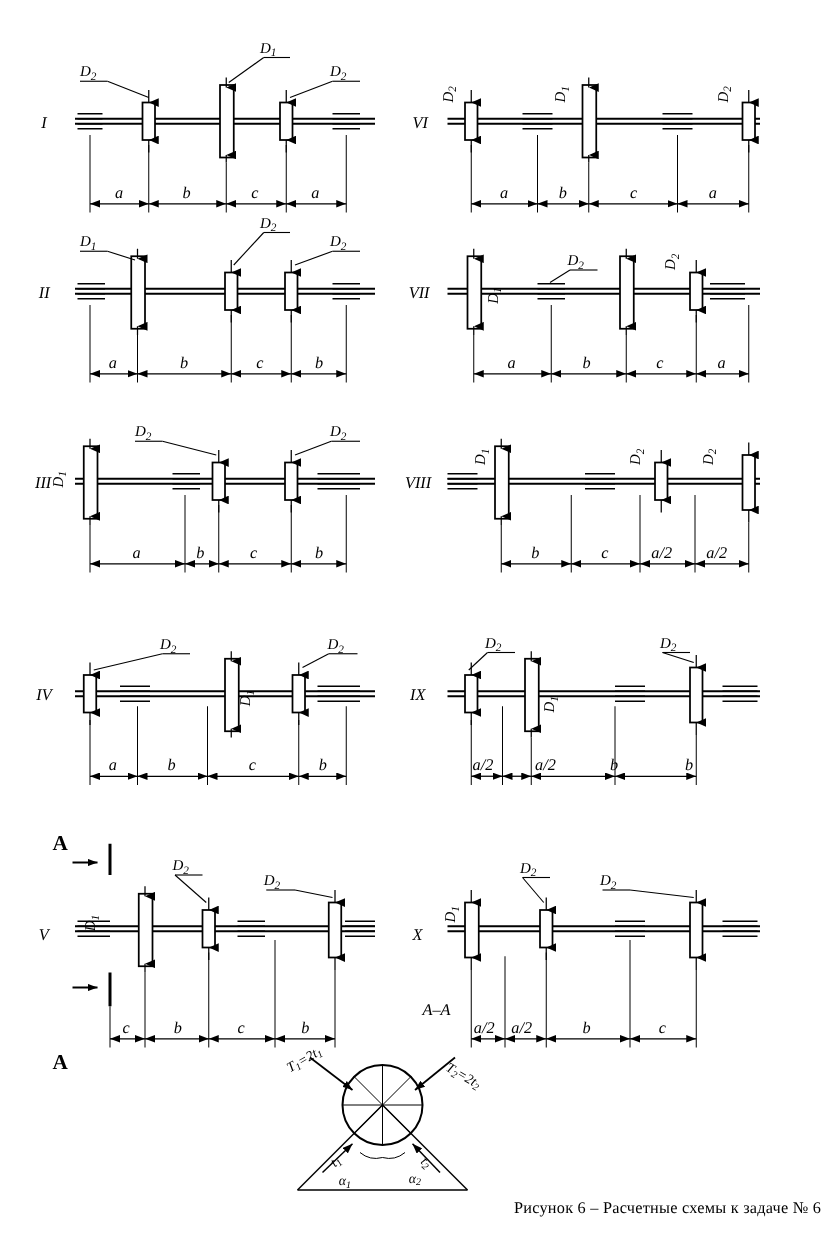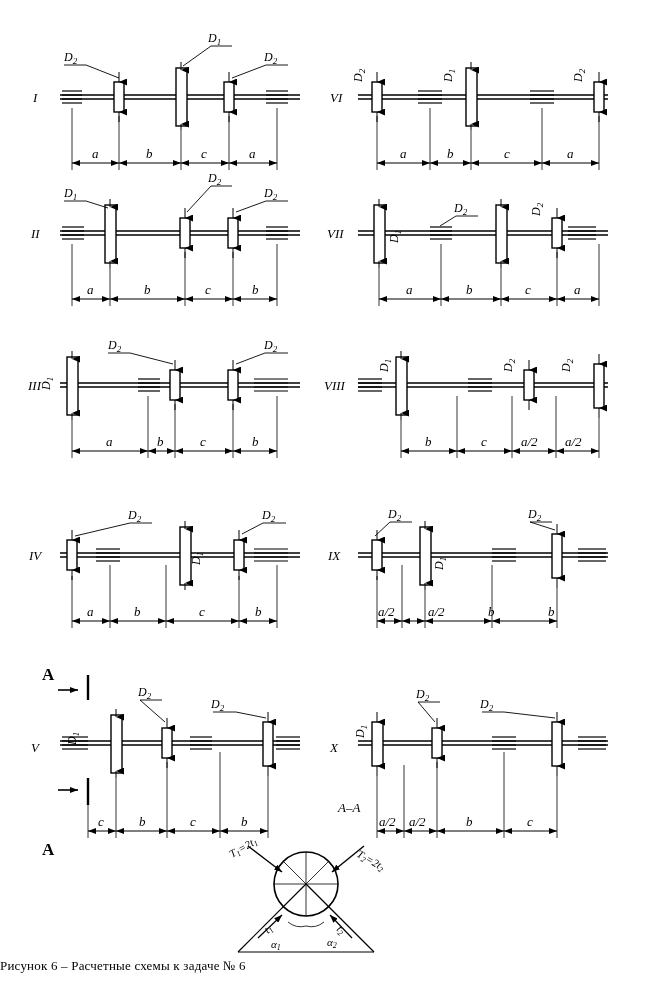--- a/index.html
+++ b/index.html
@@ -20,21 +20,21 @@
     left: 0;
     top: 0;
     width: 657px;
     height: 1000px;
   }
   .caption {
     position: absolute;
     left: 0;
     top: 958px;
     width: 657px;
-    text-align: left;
+    text-align: right;
     font-family: "Liberation Serif", serif;
     font-size: 13px;
     color: #000000;
     letter-spacing: 0.2px;
   }
   svg text {
     font-family: "Liberation Serif", serif;
     fill: #000000;
   }
   .lbl-roman {

